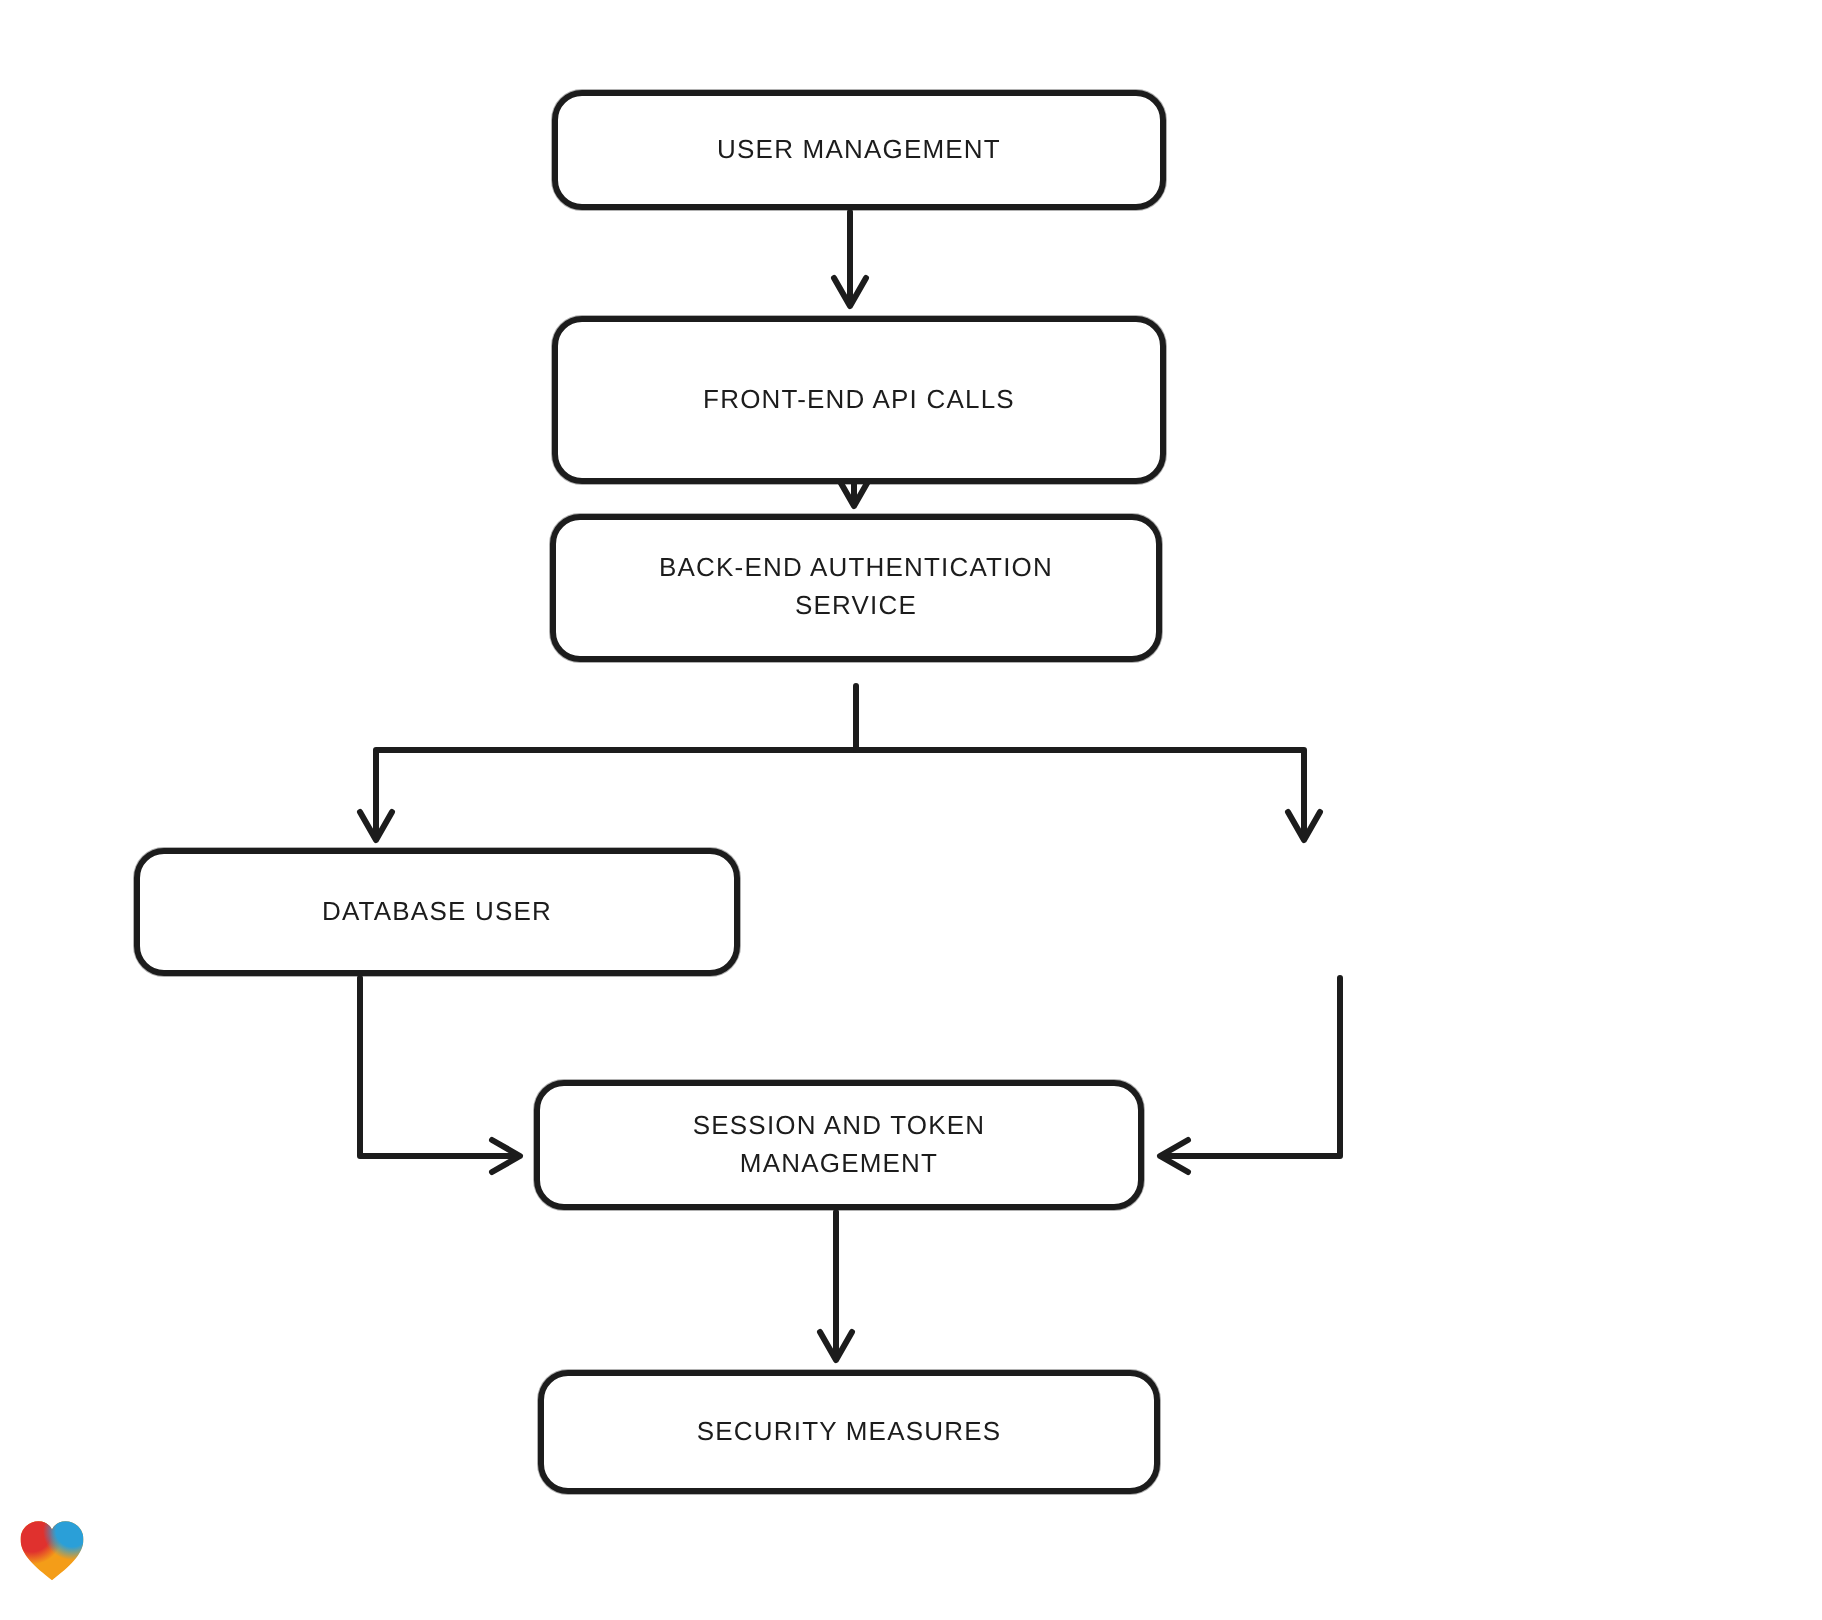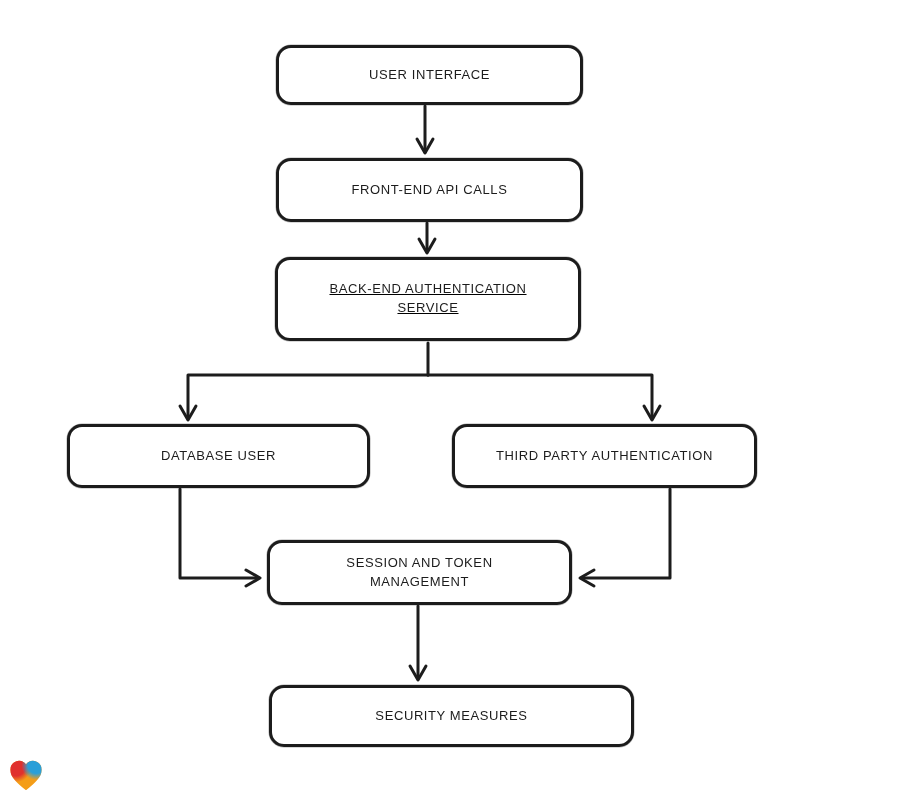--- a/index.html
+++ b/index.html
@@ -81,46 +81,43 @@
       <path d="M594 570 L580 578 L594 586"></path>
     </g>
 
     <g>
       <path d="M418 606 L418 678"></path>
       <path d="M410 666 L418 680 L426 666"></path>
     </g>
   </svg>
 
   <div class="node" style="left:276px; top:45px; width:307px; height:60px;">
-    <span class="label">USER INTERFACE</span>
+    <span class="label">USER MANAGEMENT</span>
   </div>
 
-  <div class="node" style="left:276px; top:158px; width:307px; height:64px;text-align:center;">
+  <div class="node" style="left:276px; top:158px; width:307px; height:84px;text-align:center;">
     <span class="label">FRONT-END API CALLS</span>
   </div>
 
-  <div class="node" style="left:275px; top:257px; width:306px; height:84px;text-decoration:underline;">
+  <div class="node" style="left:275px; top:257px; width:306px; height:74px;">
     <span class="label">BACK-END AUTHENTICATION
 SERVICE</span>
   </div>
 
   <div class="node" style="left:67px; top:424px; width:303px; height:64px;">
     <span class="label">DATABASE USER</span>
   </div>
 
-  <div class="node" style="left:452px; top:424px; width:305px; height:64px;">
-    <span class="label">THIRD PARTY AUTHENTICATION</span>
-  </div>
 
   <div class="node" style="left:267px; top:540px; width:305px; height:65px;align-items:center;">
     <span class="label">SESSION AND TOKEN
 MANAGEMENT</span>
   </div>
 
-  <div class="node" style="left:269px; top:685px; width:365px; height:62px;">
+  <div class="node" style="left:269px; top:685px; width:311px; height:62px;">
     <span class="label">SECURITY MEASURES</span>
   </div>
 
   <svg class="logo" viewBox="0 0 32 32" xmlns="http://www.w3.org/2000/svg">
     <defs>
       <clipPath id="heartClip">
         <path d="M16 29 C 8.5 23.2, 2 17.5, 2 10.8 C 2 6.3 5.6 2.8 10 2.8 C 12.8 2.8 15.1 4.4 16 6.6 C 16.9 4.4 19.2 2.8 22 2.8 C 26.4 2.8 30 6.3 30 10.8 C 30 17.5 23.5 23.2 16 29 Z"></path>
       </clipPath>
       <radialGradient id="gRed" cx="0.5" cy="0.5" r="0.5">
         <stop offset="0%" stop-color="#e0312e"></stop>

